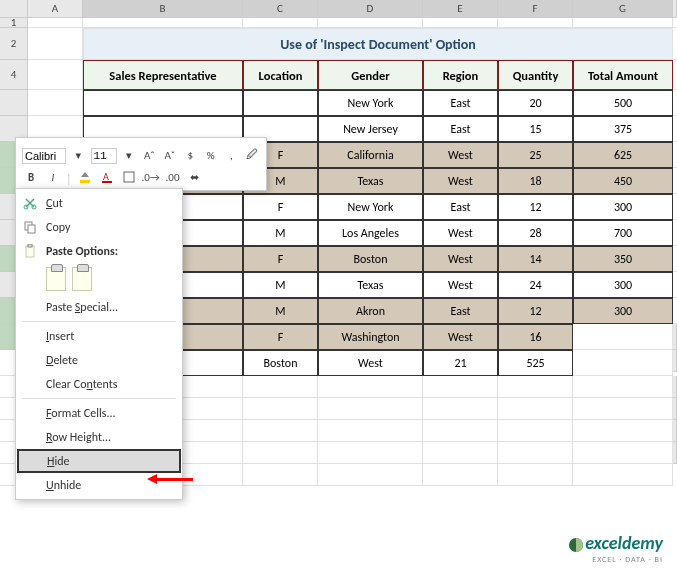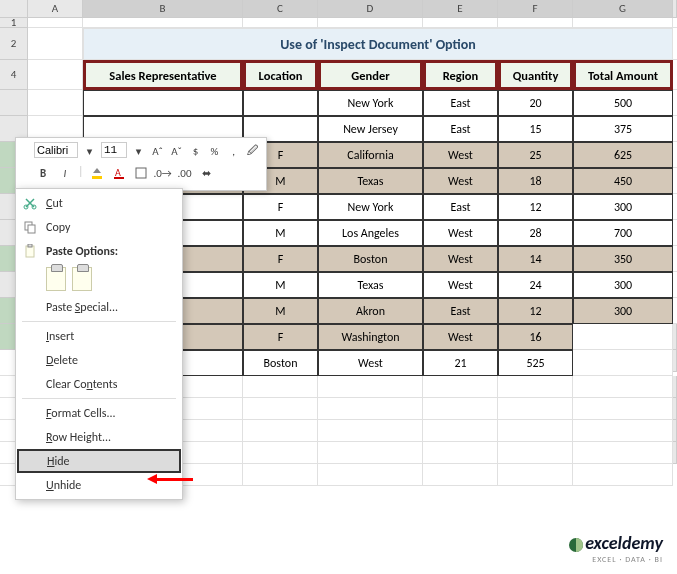--- a/index.html
+++ b/index.html
@@ -11,26 +11,26 @@
     .col-header.active { background: #d0d0d0; }
     .row-header { background: #e8e8e8; border-right: 1px solid #ccc; border-bottom: 1px solid #ccc; text-align: center; font-size: 11px; color: #444; display: flex; align-items: center; justify-content: center; }
     .row-header.selected { background: #c0d8c0; }
     
     .cell { border-right: 1px solid #e0e0e0; border-bottom: 1px solid #e0e0e0; background: #fff; display: flex; align-items: center; justify-content: center; padding: 0 4px; height: 24px; }
     .blank { height: 10px; }
     
     .title-cell { background: #e7f0f7; border: none; font-weight: bold; font-size: 14px; color: #2a4a6a; height: 32px; }
     .title-wrap { grid-column: 3 / 9; border: 1px solid #e0e0e0; }
     
-    .th { background: #eef5ec; border: 3px solid #7f1d1d; font-weight: bold; font-size: 12.5px; height: 30px; }
+    .th { background: #eef5ec; border: 1px solid #7f1d1d; font-weight: bold; font-size: 12.5px; height: 30px; }
     .td { border: 1px solid #333; font-size: 12px; height: 26px; background: #fff; }
     .td.sel { background: #d4c8b8; }
     
     .mini-toolbar { position: absolute; left: 15px; top: 137px; background: #fff; border: 1px solid #ccc; box-shadow: 2px 2px 6px rgba(0,0,0,0.2); padding: 4px 6px; width: 252px; z-index: 10; }
-    .mini-row { display: flex; align-items: flex-start; gap: 4px; height: 22px; margin-left: 12px; }
+    .mini-row { display: flex; align-items: flex-end; gap: 4px; height: 22px; }
     .mini-row input { width: 44px; font-size: 11px; border: 1px solid #ccc; padding: 1px 2px; }
     .mini-row .numin { width: 26px; font-family: Liberation Mono, monospace; }
     .mini-sep { color: #ccc; }
     .tbtn { display: inline-flex; align-items: center; justify-content: center; width: 18px; height: 18px; font-size: 11px; color: #444; cursor: default; }
     
     .context-menu { position: absolute; left: 15px; top: 188px; background: #fff; border: 1px solid #ccc; box-shadow: 2px 2px 8px rgba(0,0,0,0.25); width: 168px; z-index: 10; font-size: 12px; padding: 2px 0; }
     .menu-item { display: flex; align-items: center; padding: 5px 8px 5px 30px; position: relative; color: #333; }
     .menu-item .mi-icon { position: absolute; left: 6px; width: 16px; height: 16px; display: flex; align-items: center; justify-content: center; }
     .menu-item.bold-label { font-weight: bold; }
     .menu-sep { height: 1px; background: #ddd; margin: 2px 6px; }
@@ -39,21 +39,21 @@
     .paste-icons .pi::before { content: ""; position: absolute; top: -4px; left: 4px; width: 10px; height: 6px; border: 1px solid #888; background: #ddd; border-radius: 2px 2px 0 0; }
     .menu-item.highlight { background: #dcdcdc; border: 2px solid #333; margin: 0 1px; padding: 3px 6px 3px 28px; }
     .underline-char { text-decoration: underline; }
     
     .arrow { position: absolute; left: 155px; top: 478px; z-index: 11; }
     .arrow-line { width: 38px; height: 3px; background: #ff0000; }
     .arrow-head { width: 0; height: 0; border-right: 10px solid #ff0000; border-top: 5px solid transparent; border-bottom: 5px solid transparent; position: absolute; left: -8px; top: -4px; }
     
     .watermark { position: absolute; right: 14px; bottom: 10px; text-align: right; }
     .wm-logo { font-size: 18px; font-weight: bold; color: #2a6a3a; font-style: italic; }
-    .wm-logo .ex { color: #0f172a; }
+    .wm-logo .ex { color: #0f766e; }
     .wm-sub { font-size: 8px; color: #888; letter-spacing: 1px; }
     .wm-icon { display: inline-block; width: 14px; height: 14px; background: #2a6a3a; border-radius: 50%; position: relative; margin-right: 2px; vertical-align: middle; }
     .wm-icon::after { content: ""; position: absolute; left: 7px; top: 0; width: 7px; height: 14px; background: #a0c48a; border-radius: 0 7px 7px 0; }
     
     svg { display: block; }
   </style>
 </head>
 <body>
 
 <div class="spreadsheet">

